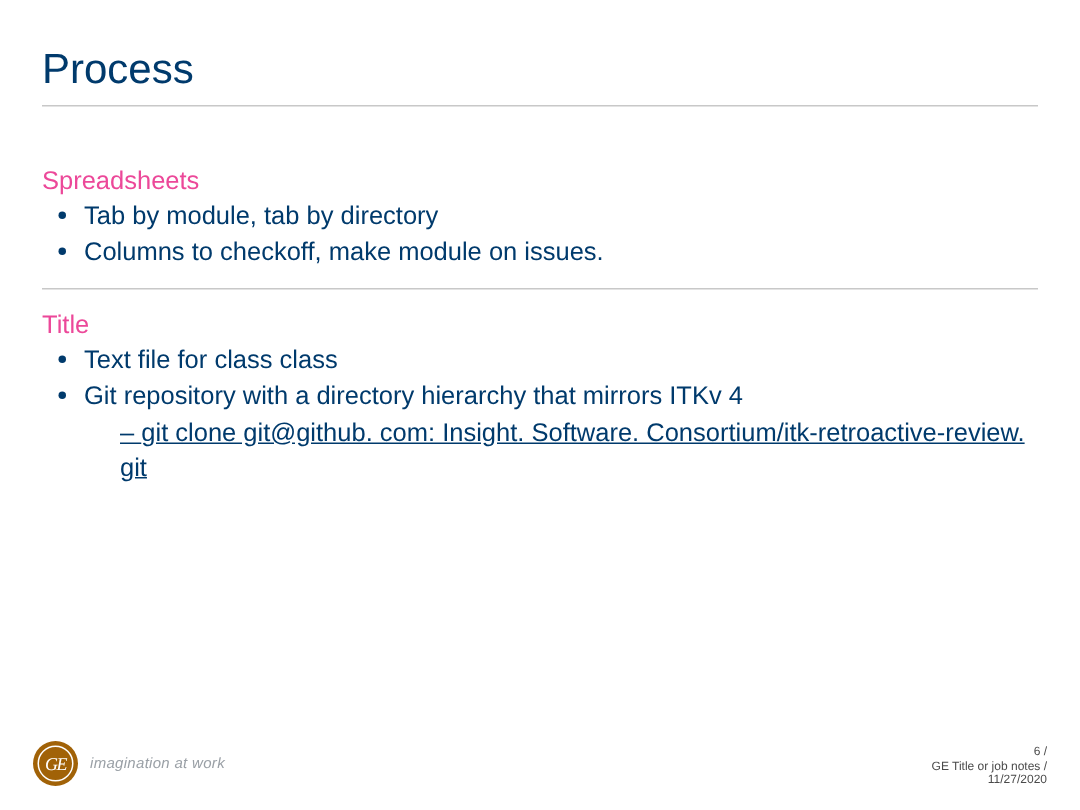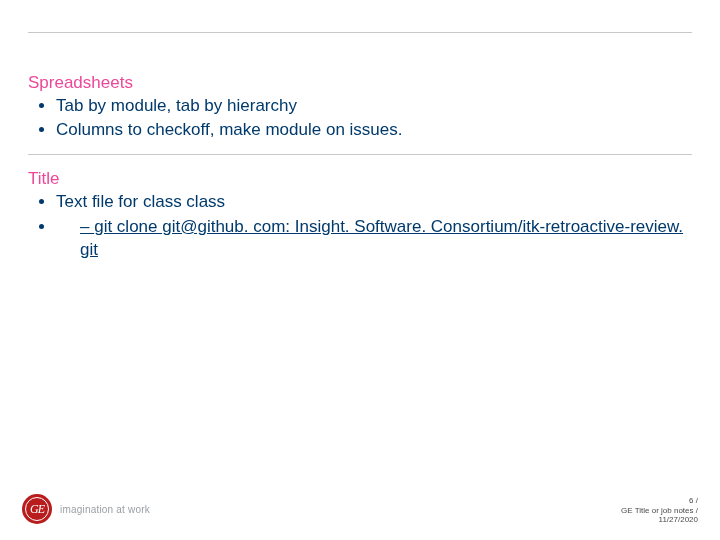--- a/index.html
+++ b/index.html
@@ -71,21 +71,21 @@
     position: absolute;
     left: 22px;
     bottom: 6px;
     display: flex;
     align-items: center;
   }
   .ge-logo {
     width: 30px;
     height: 30px;
     border-radius: 50%;
-    background: #b91c1c;
+    background: #a16207;
     position: relative;
     display: inline-block;
     margin-right: 8px;
   }
   .ge-logo .ring {
     position: absolute;
     inset: 3px;
     border: 1.5px solid #fff;
     border-radius: 50%;
     box-sizing: border-box;
@@ -99,53 +99,56 @@
     font-family: Georgia, serif;
     font-style: italic;
     font-size: 12px;
     color: #fff;
     letter-spacing: -1px;
   }
   .tagline {
     font-size: 10px;
     color: #9aa0a6;
     letter-spacing: 0.2px;
+    font-style: italic;
   }
   .footer-right {
     position: absolute;
     right: 22px;
     bottom: 6px;
     text-align: right;
     font-size: 8px;
     line-height: 1.15;
     color: #4a4a4a;
   }
   .footer-right .pg {
     display: block;
   }
 </style>
 </head>
 <body>
 
 <div class="slide">
 
+  <div class="title">Process</div>
   <hr class="rule">
 
   <div class="section-head">Spreadsheets</div>
   <ul class="b1">
-    <li>Tab by module, tab by hierarchy</li>
+    <li>Tab by module, tab by directory</li>
     <li>Columns to checkoff, make module on issues.</li>
   </ul>
 
   <hr class="rule2">
 
   <div class="section-head">Title</div>
   <ul class="b1">
     <li>Text file for class class</li>
     <li>
+      <span>Git repository with a directory hierarchy that mirrors ITKv 4</span>
       <ul class="b2">
         <li>git clone git@github. com: Insight. Software. Consortium/itk-retroactive-review. git</li>
       </ul>
     </li>
   </ul>
 
   <div class="footer">
     <div class="logo-wrap">
       <span class="ge-logo">
         <span class="ring"></span>

